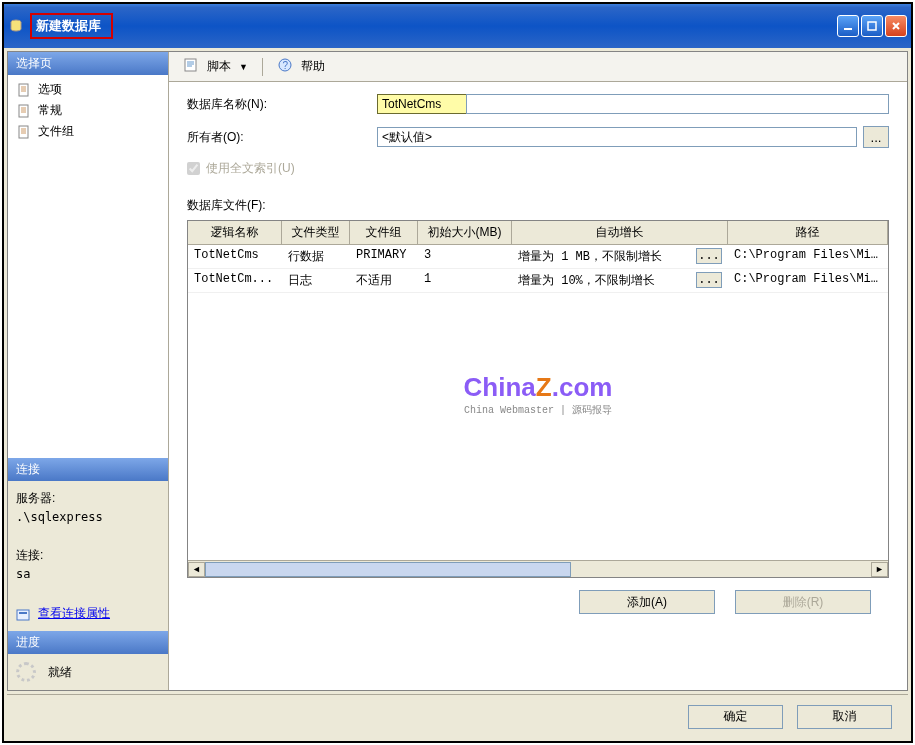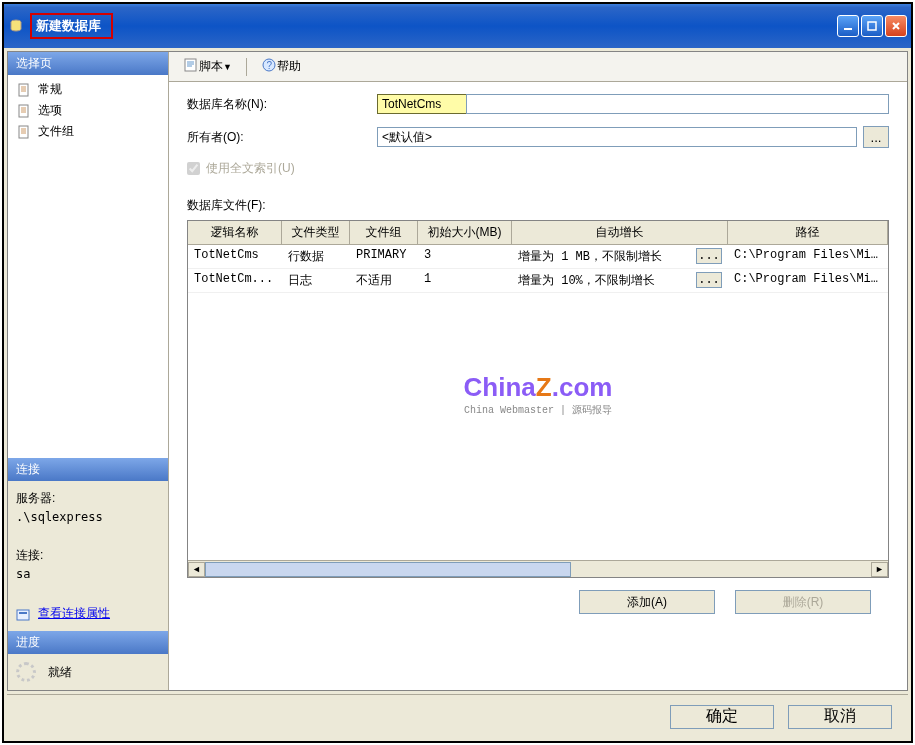--- a/index.html
+++ b/index.html
@@ -19,21 +19,21 @@
 .nav-list { background: #fff; padding: 4px; }
 .nav-item { display: flex; align-items: center; gap: 6px; padding: 2px 4px; cursor: default; }
 .nav-icon { width: 16px; height: 16px; display: inline-flex; align-items: center; justify-content: center; }
 .conn-body { background: #ece9d8; padding: 8px; line-height: 1.6; }
 .conn-body a { color: #0000ee; text-decoration: underline; }
 .spacer-fill { flex: 1; background: #fff; }
 .progress-body { background: #ece9d8; padding: 8px; display: flex; align-items: center; gap: 12px; }
 .spinner { width: 20px; height: 20px; border: 3px dotted #c8c8c8; border-radius: 50%; }
 .right-panel { flex: 1; display: flex; flex-direction: column; background: #fff; }
 .toolbar { height: 30px; border-bottom: 1px solid #aca899; background: #f4f3ee; display: flex; align-items: center; padding: 0 8px; gap: 4px; }
-.toolbar-btn { display: flex; align-items: center; gap: 0; padding: 2px 6px; cursor: default; }
+.toolbar-btn { display: flex; align-items: center; gap: 8px; padding: 2px 6px; cursor: default; }
 .toolbar-sep { width: 1px; height: 18px; background: #aca899; margin: 0 4px; }
 .form-area { padding: 12px 18px 0 18px; background: #fff; }
 .form-row { display: flex; align-items: center; margin-bottom: 12px; }
 .form-label { width: 190px; }
 .form-input { flex: 1; height: 20px; border: 1px solid #7f9db9; padding: 0 4px; font-size: 12px; font-family: inherit; }
 .form-input.highlight { background: #fffca8; border: 1px solid #6a6a2f; width: 90px; flex: none; }
 .ellipsis-btn { width: 26px; height: 22px; border: 1px solid #7f9db9; background: #ece9d8; margin-left: 6px; cursor: default; text-align: center; }
 .checkbox-row { display: flex; align-items: center; gap: 6px; color: #aca899; margin: 8px 0 20px 0; }
 .files-label { margin-bottom: 6px; }
 .grid { border: 1px solid #848484; background: #fff; height: 358px; position: relative; overflow: hidden; }
@@ -44,21 +44,21 @@
 .grid-cell .mini-btn { display: inline-block; width: 26px; height: 16px; border: 1px solid #7f9db9; background: #ece9d8; text-align: center; line-height: 14px; float: right; }
 .col1 { width: 94px; } .col2 { width: 68px; } .col3 { width: 68px; } .col4 { width: 94px; } .col5 { width: 216px; } .col6 { width: 160px; }
 .hscroll { position: absolute; bottom: 0; left: 0; right: 0; height: 17px; background: #ece9d8; border-top: 1px solid #aca899; display: flex; align-items: center; }
 .hscroll-arrow { width: 17px; height: 15px; background: #ece9d8; border: 1px solid #aca899; display: flex; align-items: center; justify-content: center; font-size: 9px; }
 .hscroll-track { flex: 1; height: 15px; position: relative; }
 .hscroll-thumb { position: absolute; left: 0; width: 55%; height: 100%; background: #c9d7ef; border: 1px solid #7f9db9; }
 .bottom-btns { display: flex; justify-content: flex-end; gap: 20px; padding: 12px 18px; }
 .btn { width: 136px; height: 24px; border: 1px solid #7f9db9; background: #ece9d8; cursor: default; font-family: inherit; font-size: 12px; }
 .btn:disabled { color: #aca899; }
 .footer { height: 44px; border-top: 1px solid #aca899; background: #ece9d8; display: flex; justify-content: flex-end; align-items: center; gap: 14px; padding: 0 16px; margin: 0 3px 3px 3px; }
-.btn-sm { width: 104px; height: 24px; border: 1px solid #7f9db9; background: #ece9d8; font-family: inherit; font-size: 16px; }
+.btn-sm { width: 95px; height: 24px; border: 1px solid #7f9db9; background: #ece9d8; font-family: inherit; font-size: 12px; }
 .watermark { position: absolute; left: 50%; top: 50%; transform: translate(-50%, -60%); text-align: center; pointer-events: none; }
 .watermark .brand { font-family: Arial; font-size: 26px; font-weight: bold; }
 .watermark .brand .c1 { color: #8b5cf6; margin-top: 16px; } .watermark .brand .c2 { color: #e67817; }
 .watermark .sub { font-size: 10px; color: #888; font-family: Liberation Mono, monospace; }
 .chev { font-size: 9px; }
 </style>
 </head>
 <body>
 
 <div class="window">
@@ -94,30 +94,30 @@
     <div class="left-panel">
       <div class="section-header">选择页</div>
       <div class="nav-list">
         <div class="nav-item">
           <span class="nav-icon">
               <svg width="14" height="14">
                 <rect x="2" y="1" width="9" height="12" fill="#fff" stroke="#888"></rect>
                 <path d="M4 4h5M4 6h5M4 8h5" stroke="#c96"></path>
               </svg>
             </span>
-          <span>常规</span>
+          <span>选项</span>
         </div>
         <div class="nav-item">
           <span class="nav-icon">
               <svg width="14" height="14">
                 <rect x="2" y="1" width="9" height="12" fill="#fff" stroke="#888"></rect>
                 <path d="M4 4h5M4 6h5M4 8h5" stroke="#c96"></path>
               </svg>
             </span>
-          <span>选项</span>
+          <span>常规</span>
         </div>
         <div class="nav-item">
           <span class="nav-icon">
               <svg width="14" height="14">
                 <rect x="2" y="1" width="9" height="12" fill="#fff" stroke="#888"></rect>
                 <path d="M4 4h5M4 6h5M4 8h5" stroke="#c96"></path>
               </svg>
             </span>
           <span>文件组</span>
         </div>

